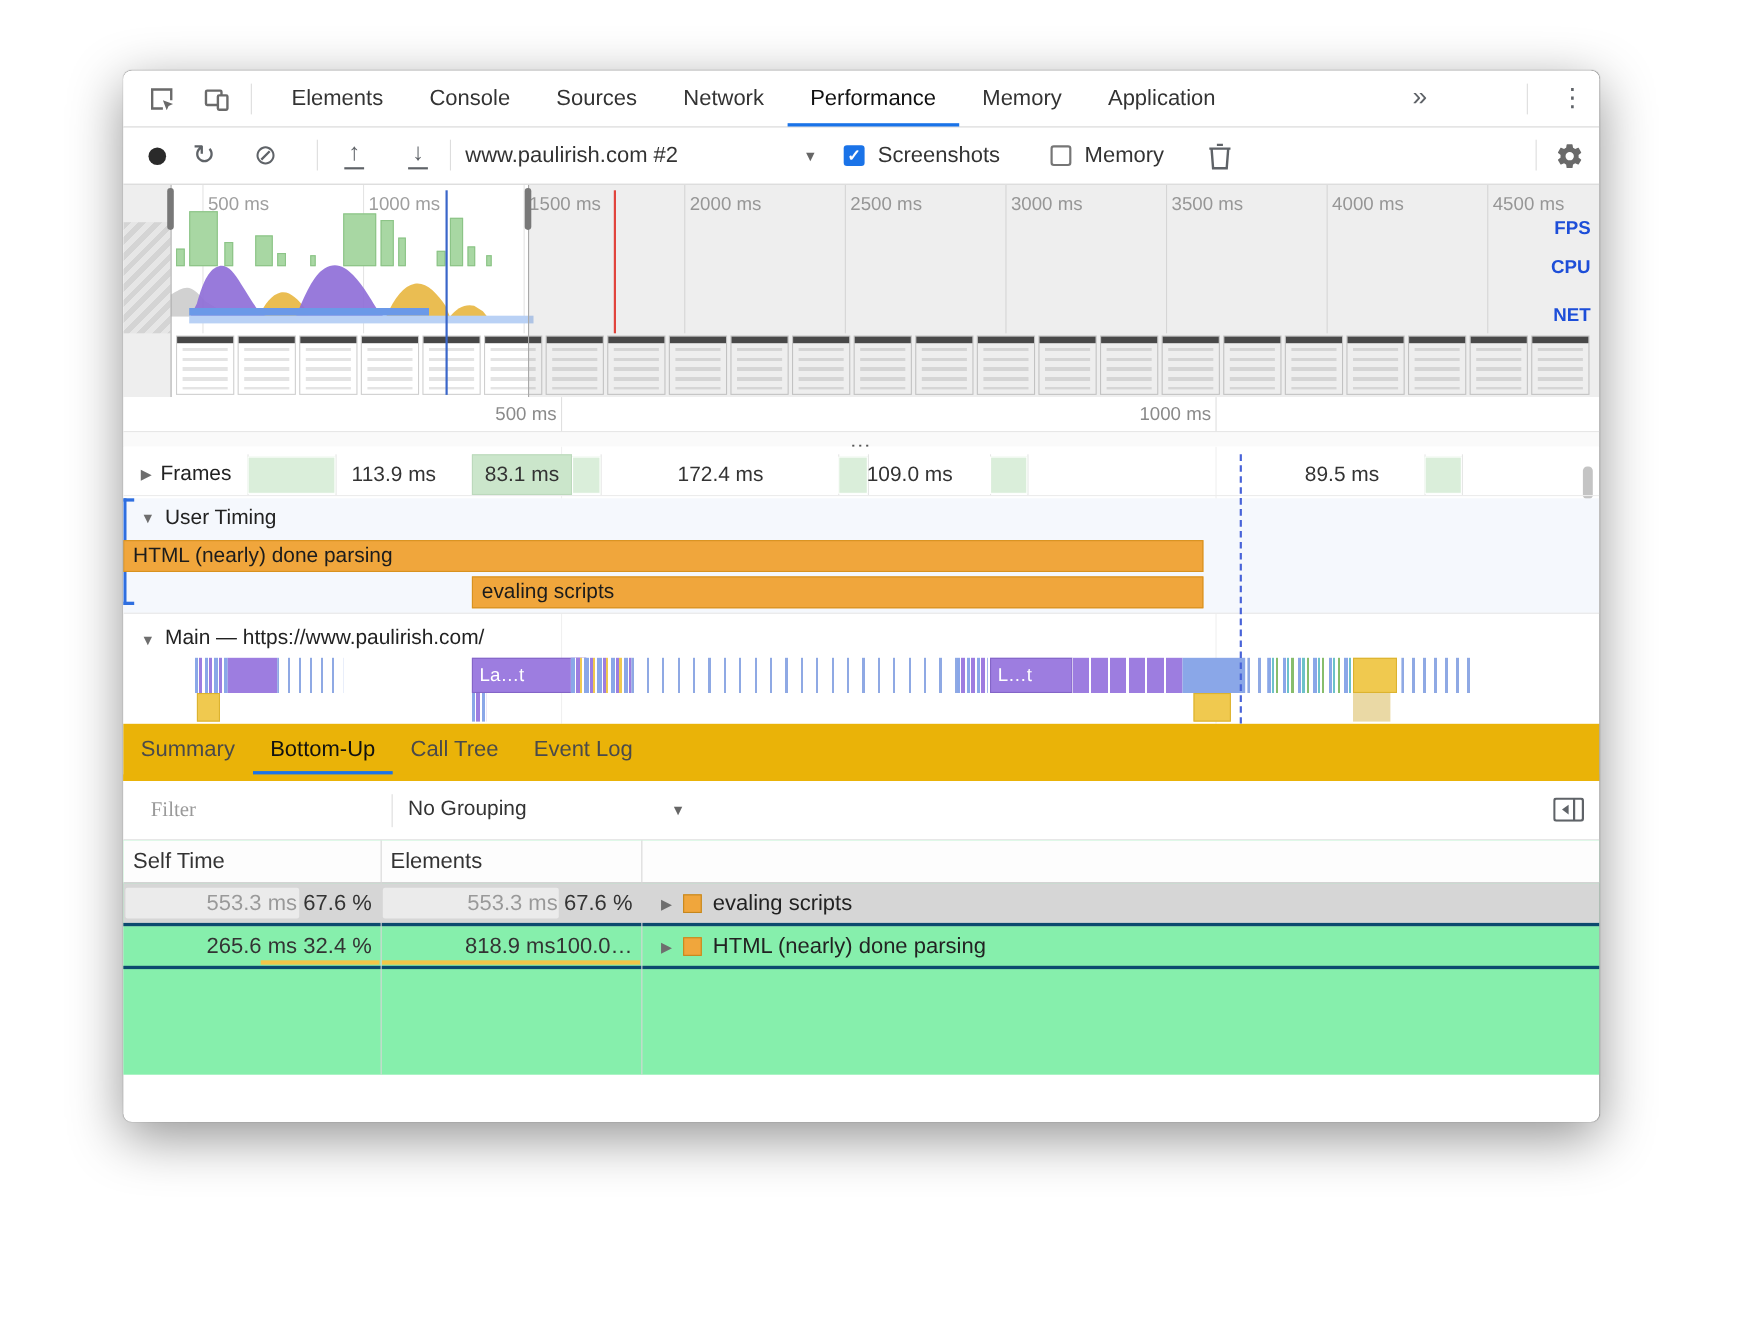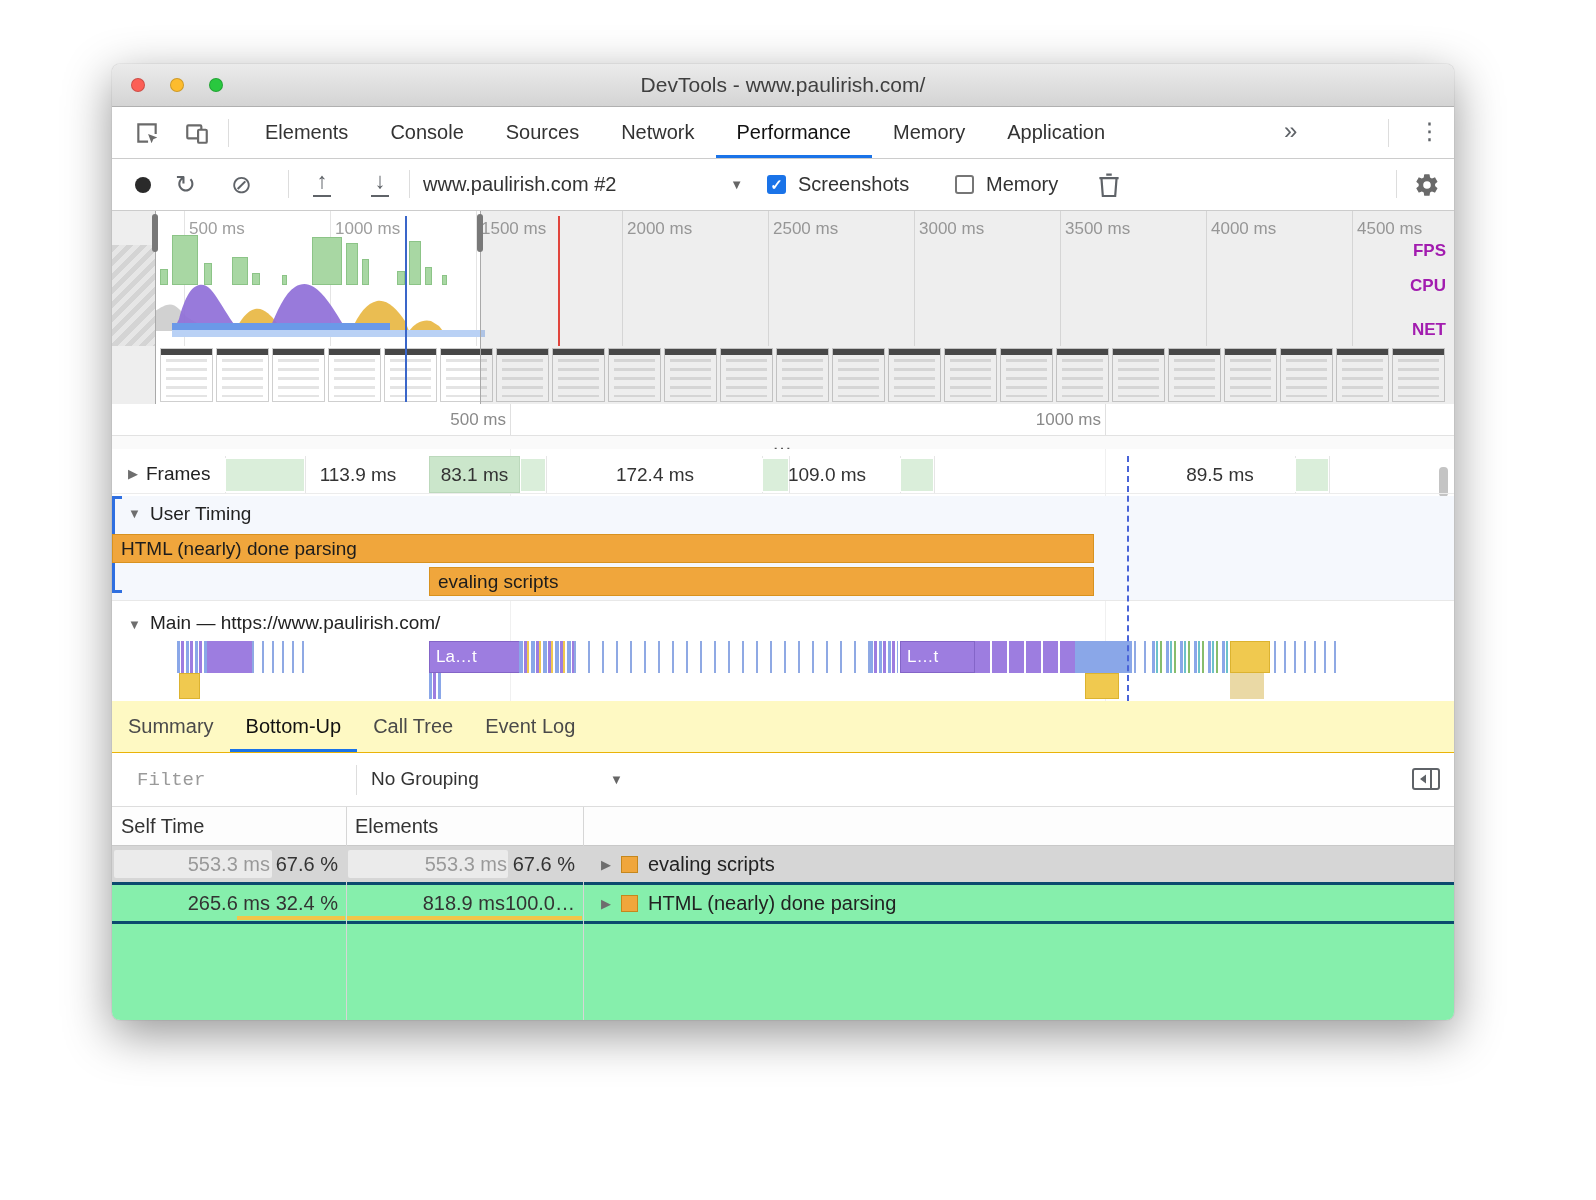--- a/index.html
+++ b/index.html
@@ -38,21 +38,21 @@
   
   .overview{height:193px;position:relative;background:#fff;overflow:hidden}
   .ov-grid{position:absolute;top:0;height:135px;width:1px;background:#e4e4e4;z-index:1}
   .ov-tick{position:absolute;top:8px;font-size:17px;color:#9e9e9e;z-index:1;white-space:nowrap}
   .hatch{position:absolute;left:0;top:34px;width:43px;height:101px;z-index:2;
     background:repeating-linear-gradient(135deg,#e3e3e3 0 5px,#f6f6f6 5px 10px)}
   .fps-bar{position:absolute;bottom:119px;background:#a8d7a3;border:1px solid #8cc487;z-index:2}
   .cpu-svg{position:absolute;left:43px;top:62px;z-index:2}
   .net-dark{position:absolute;left:60px;top:112px;width:218px;height:7px;background:#6b99e8;z-index:2}
   .net-light{position:absolute;left:60px;top:119px;width:313px;height:7px;background:#b9d1f5;z-index:2}
-  .lane-label{position:absolute;right:8px;font-size:17px;font-weight:bold;color:#a21caf;z-index:5}
+  .lane-label{position:absolute;right:8px;font-size:17px;font-weight:bold;color:#1d4ed8;z-index:5}
   .thumb{position:absolute;top:137px;width:53px;height:54px;background:#fff;border:1px solid #cfcfcf;z-index:2}
   .thumb::before{content:"";position:absolute;left:0;right:0;top:0;height:6px;background:#474747}
   .thumb::after{content:"";position:absolute;left:5px;right:5px;top:10px;bottom:4px;
     background:repeating-linear-gradient(180deg,#e4e4e4 0 3px,transparent 3px 9px)}
   .dim{position:absolute;top:0;height:193px;background:rgba(90,90,90,.10);z-index:3}
   .sel-edge{position:absolute;top:0;width:1px;height:193px;background:#a9a9a9;z-index:4}
   .handle{position:absolute;top:3px;width:6px;height:38px;border-radius:3px;background:#787878;z-index:5}
   .marker-blue{position:absolute;top:5px;height:186px;width:2px;background:#3a66c9;z-index:4}
   .marker-red{position:absolute;top:5px;height:130px;width:2px;background:#e1443c;z-index:4}
   
@@ -88,27 +88,27 @@
   .fb.tan{background:#ead9a5}
   .fb.stripeA{background:repeating-linear-gradient(90deg,#8aa7e8 0 3px,#fff 3px 4px,#9d7de0 4px 7px,#fff 7px 9px)}
   .fb.purpleSolid{background:#9d7de0}
   .fb.sparseBlue{background:repeating-linear-gradient(90deg,#8fa9e4 0 2px,transparent 2px 10px)}
   .fb.sparseThin{background:repeating-linear-gradient(90deg,#8fa9e4 0 2px,transparent 2px 14px)}
   .fb.mixed{background:repeating-linear-gradient(90deg,#8aa7e8 0 4px,#fff 4px 5px,#9d7de0 5px 8px,#f0c94f 8px 10px,#fff 10px 12px)}
   .fb.purpleGaps{background:repeating-linear-gradient(90deg,#9d7de0 0 15px,#fff 15px 17px)}
   .fb.multi{background:repeating-linear-gradient(90deg,#8aa7e8 0 3px,#fff 3px 4px,#6cc2c8 4px 6px,#fff 6px 8px,#87bd6c 8px 10px,#fff 10px 14px)}
   .dashed{position:absolute;left:1015px;top:7px;height:245px;width:0;border-left:2px dashed #4863d8;z-index:6}
   
-  .btabs{height:52px;border-bottom:1px solid #eab308;position:relative;display:flex;background:#fef9c3}
+  .btabs{height:52px;border-bottom:6px solid #eab308;position:relative;display:flex;background:#eab308}
   .btab{font-size:20px;color:#4a4a4a;padding:0 16px;display:flex;align-items:center;position:relative}
   .btab.active{color:#111}
   .btab.active::after{content:"";position:absolute;left:0;right:0;bottom:0;height:3px;background:#1a73e8}
   
   .filterbar{height:54px;border-bottom:1px solid #ddd;position:relative;background:#fff}
-  .filter-input{position:absolute;left:25px;top:11px;width:200px;height:32px;border:none;outline:none;font-size:19px;font-family:Liberation Mono, monospace;color:#333}
+  .filter-input{position:absolute;left:25px;top:11px;width:200px;height:32px;border:none;outline:none;font-size:19px;font-family:Liberation Serif, serif;color:#333}
   .filter-input::placeholder{color:#9a9a9a}
   .grouping{position:absolute;left:259px;top:0;height:52px;display:flex;align-items:center;font-size:19px;color:#333}
   .grouping .caret{position:absolute;left:239px;font-size:13px;color:#666}
   
   .table-area{height:213px;position:relative;background:#86efac}
   .colline{position:absolute;top:0;bottom:0;width:1px;background:#d6d6d6;z-index:3}
   .thead{display:grid;grid-template-columns:234px 237px 1fr;height:39px;border-bottom:1px solid #c9c9c9;background:#fdfdfd}
   .thead div{font-size:20px;color:#333;display:flex;align-items:center;padding-left:9px}
   .trow{display:grid;grid-template-columns:234px 237px 1fr;height:39px;border-bottom:3px solid #0c4a6e;position:relative}
   .trow.selected{background:#d6d6d6}
@@ -117,26 +117,20 @@
   .bar-light{position:absolute;left:2px;top:4px;bottom:4px;border-radius:2px;background:rgba(255,255,255,.5)}
   .bar-yellow{position:absolute;bottom:1px;height:4px;background:#f2c64a}
   .actcell{display:flex;align-items:center;padding-left:18px;font-size:20px;color:#222;gap:10px}
   .sq{width:17px;height:17px;background:#f0a63c;border:1px solid #c5871c;display:inline-block}
 </style>
 </head>
 <body>
 
 <div class="window">
 
-  <div class="titlebar">
-    <div class="light red"></div>
-    <div class="light yellow"></div>
-    <div class="light green"></div>
-    <div class="wtitle">DevTools - www.paulirish.com/</div>
-  </div>
 
   <div class="tabbar">
     <span class="iconbtn" style="left:22px">
       <svg width="26" height="26" viewBox="0 0 24 24">
           <path d="M20 13V4H4v16h9" stroke="#6a6a6a" stroke-width="2" fill="none"></path>
           <path d="M13 13l8.5 3.2-3.7 1.6-1.6 3.7z" fill="#6a6a6a"></path>
         </svg>
     </span>
     <span class="iconbtn" style="left:72px">
       <svg width="26" height="26" viewBox="0 0 24 24">

